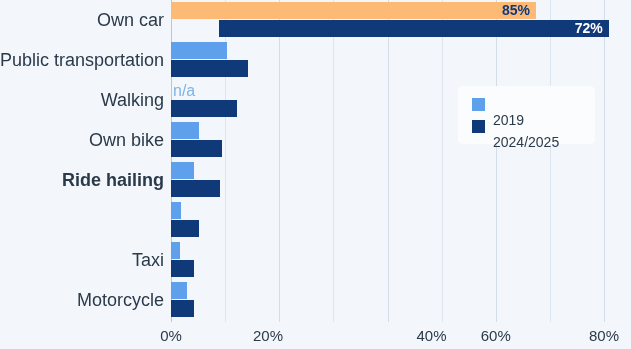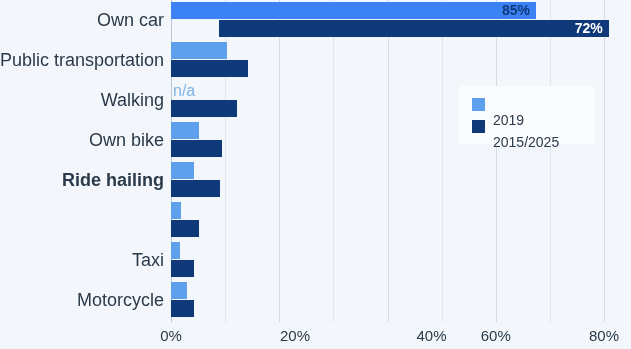--- a/index.html
+++ b/index.html
@@ -182,21 +182,21 @@
       <div class="gridline major axis0" style="left: 0px;"></div>
       <div class="gridline" style="left: 54.125px;"></div>
       <div class="gridline major" style="left: 108.25px;"></div>
       <div class="gridline" style="left: 162.375px;"></div>
       <div class="gridline major" style="left: 216.5px;"></div>
       <div class="gridline" style="left: 270.625px;"></div>
       <div class="gridline major" style="left: 324.75px;"></div>
       <div class="gridline" style="left: 378.875px;"></div>
       <div class="gridline major" style="left: 433px;"></div>
       <div class="row" style="top: 1px;">
-        <div class="bar y2019" style="width: 365px; background: #3b82f6;">
+        <div class="bar y2019" style="width: 365px; background: #fdba74;">
           <span class="bar-label inside-light" style="position: absolute; top: 0px; right: 6px;">85%</span>
         </div>
         <div class="bar y2024" style="width: 389.7px; background: rgb(16, 57, 122); margin-left: 48px;">
           <span class="bar-label inside-dark" style="position: absolute; top: 0px; right: 6px;">72%</span>
         </div>
       </div>
       <div class="row" style="top: 41px;">
         <div class="bar y2019" style="width: 55.7488px; background: rgb(95, 160, 236);"></div>
         <div class="bar y2024" style="width: 76.8575px; background: rgb(16, 57, 122);"></div>
       </div>
@@ -221,30 +221,30 @@
         <div class="bar y2024" style="width: 22.7325px; background: rgb(16, 57, 122);"></div>
       </div>
       <div class="row" style="top: 281px;">
         <div class="bar y2019" style="width: 16.2375px; background: rgb(95, 160, 236);"></div>
         <div class="bar y2024" style="width: 22.7325px; background: rgb(16, 57, 122);"></div>
       </div>
     </div>
 
   <div id="x-axis">
       <div class="tick-label" style="left: 171px;">0%</div>
-      <div class="tick-label" style="left: 295px;">20%</div>
+      <div class="tick-label" style="left: 268px;">20%</div>
       <div class="tick-label" style="left: 387.5px; margin-left: 44px;">40%</div>
       <div class="tick-label" style="left: 495.75px;">60%</div>
       <div class="tick-label" style="left: 604px;">80%</div>
     </div>
 
   <div id="legend">
       <div class="legend-item">
         <span class="legend-swatch" style="background: rgb(95, 160, 236);"></span>
         <span class="legend-text">2019</span>
       </div>
       <div class="legend-item">
         <span class="legend-swatch" style="background: rgb(16, 57, 122);"></span>
-        <span class="legend-text">2015/2025</span>
+        <span class="legend-text">2024/2025</span>
       </div>
     </div>
 
 </div>
 
 </body></html>

